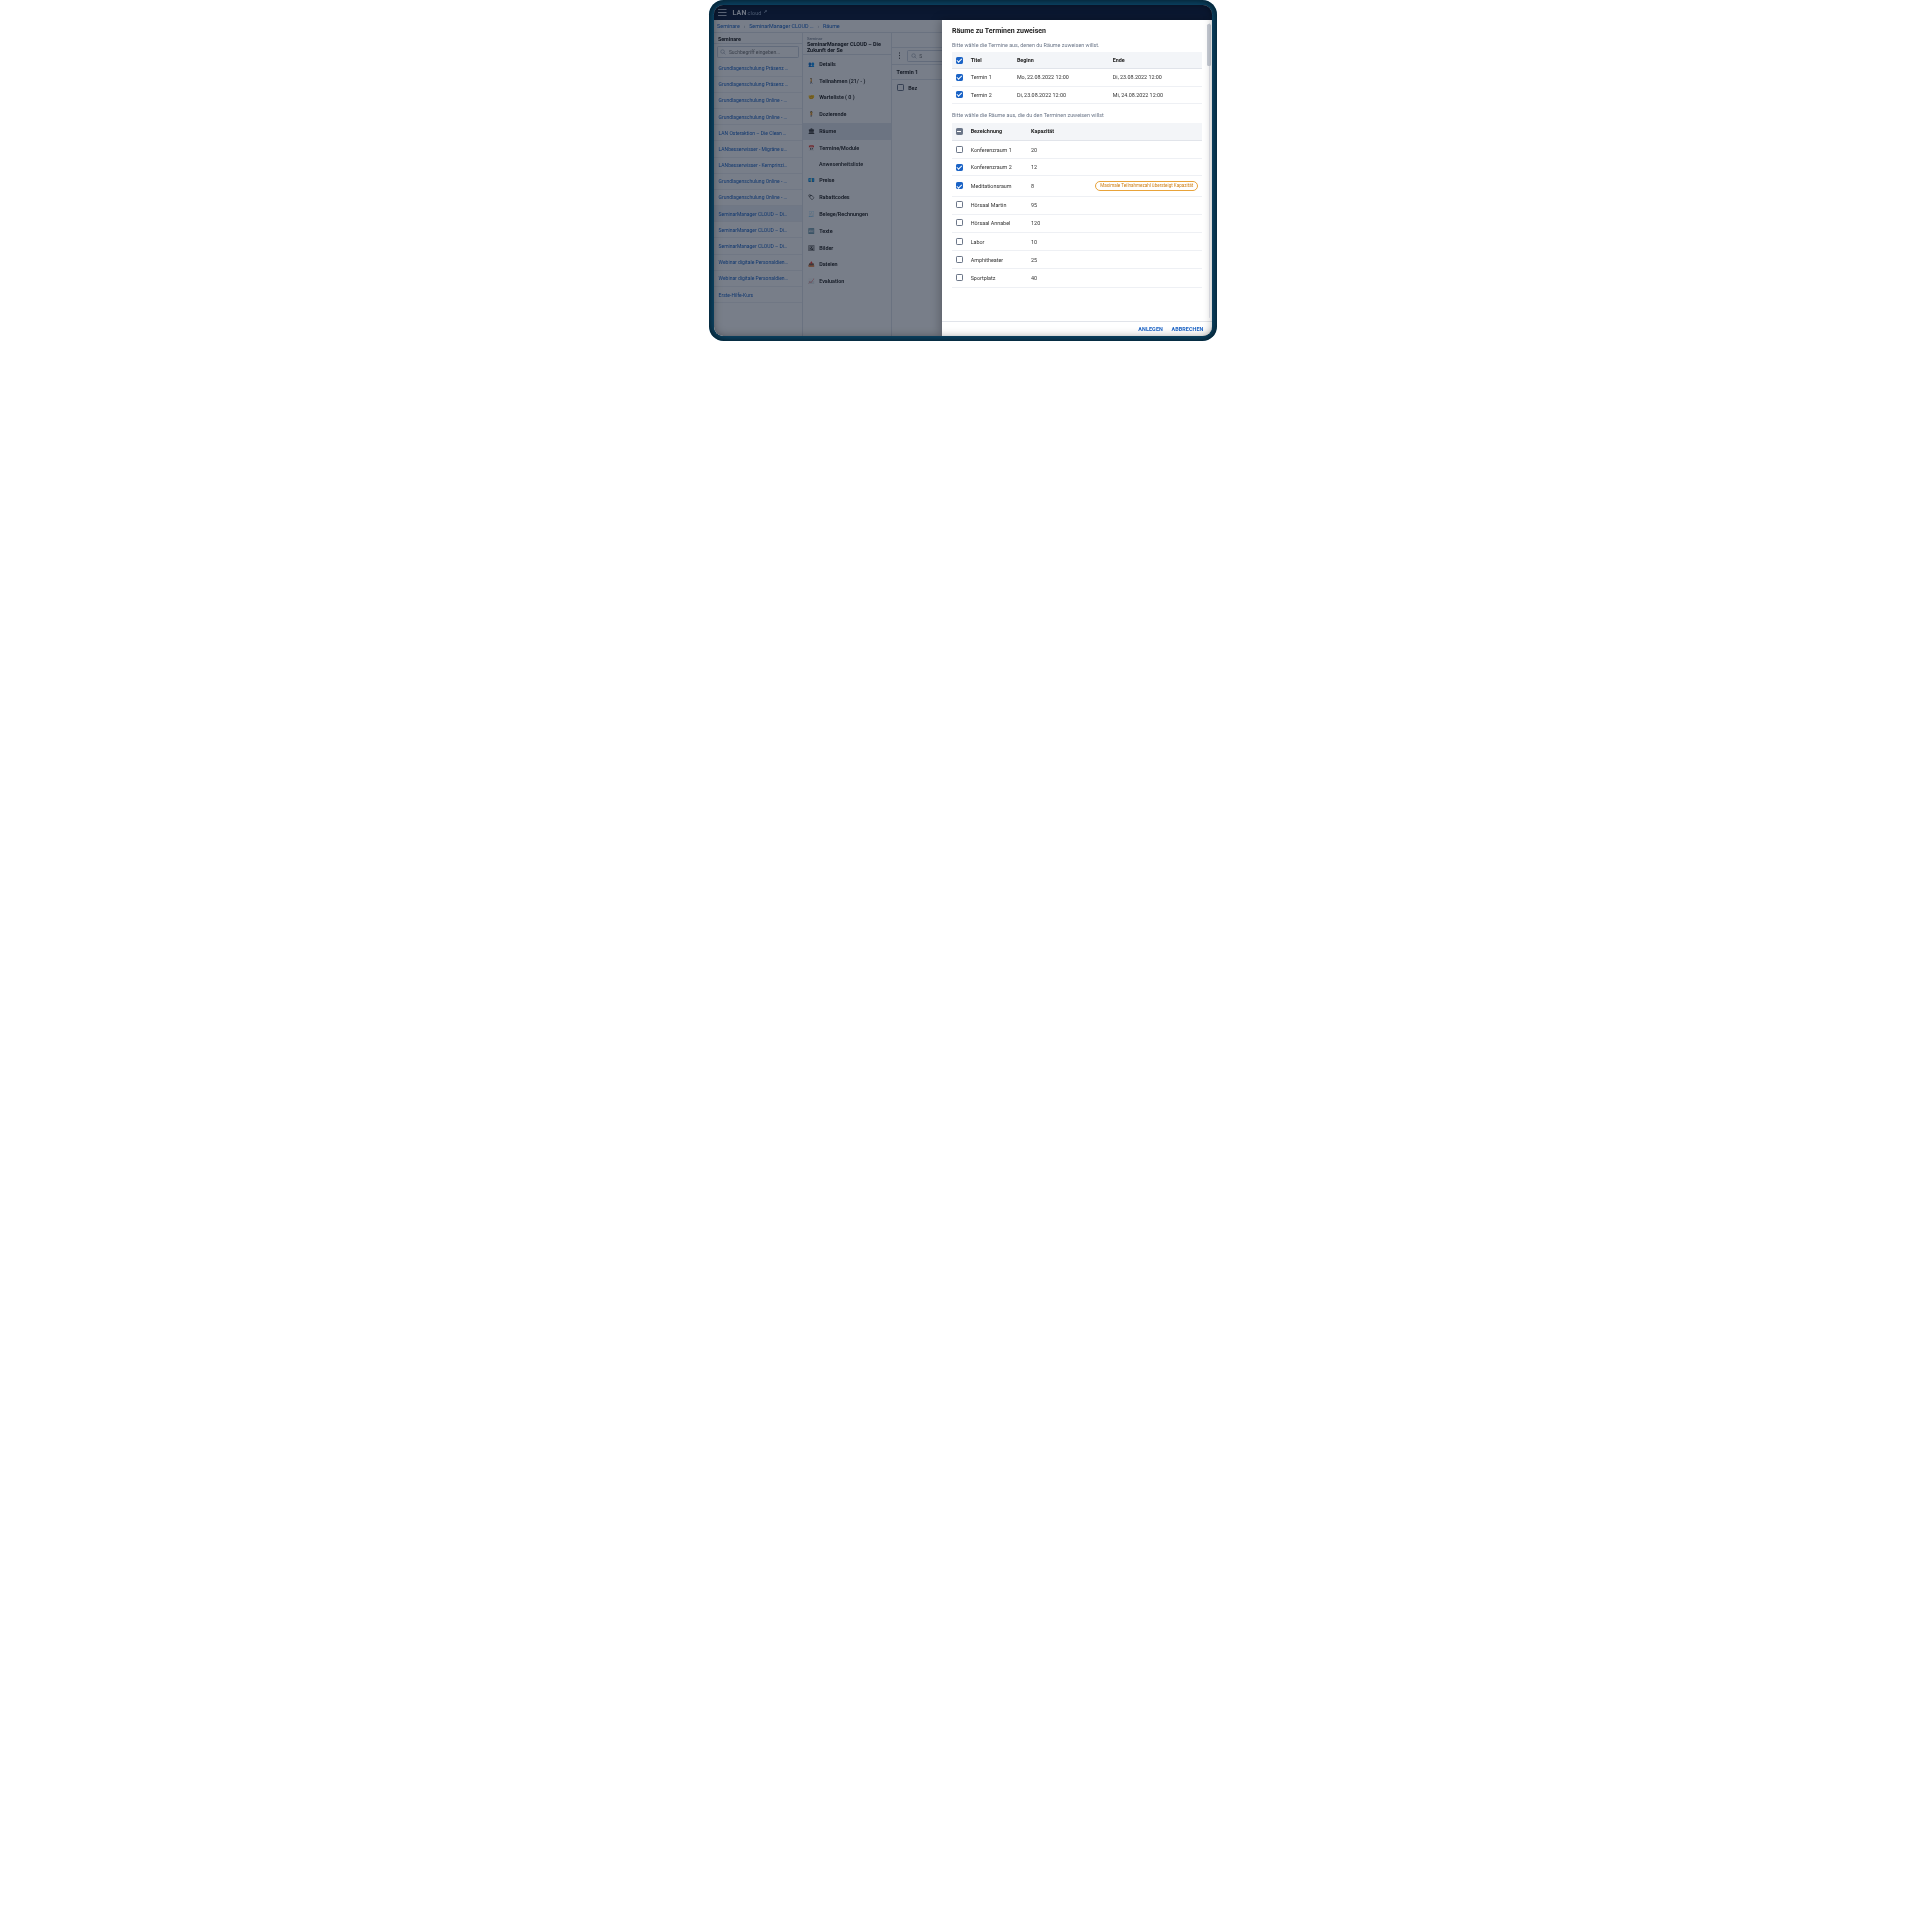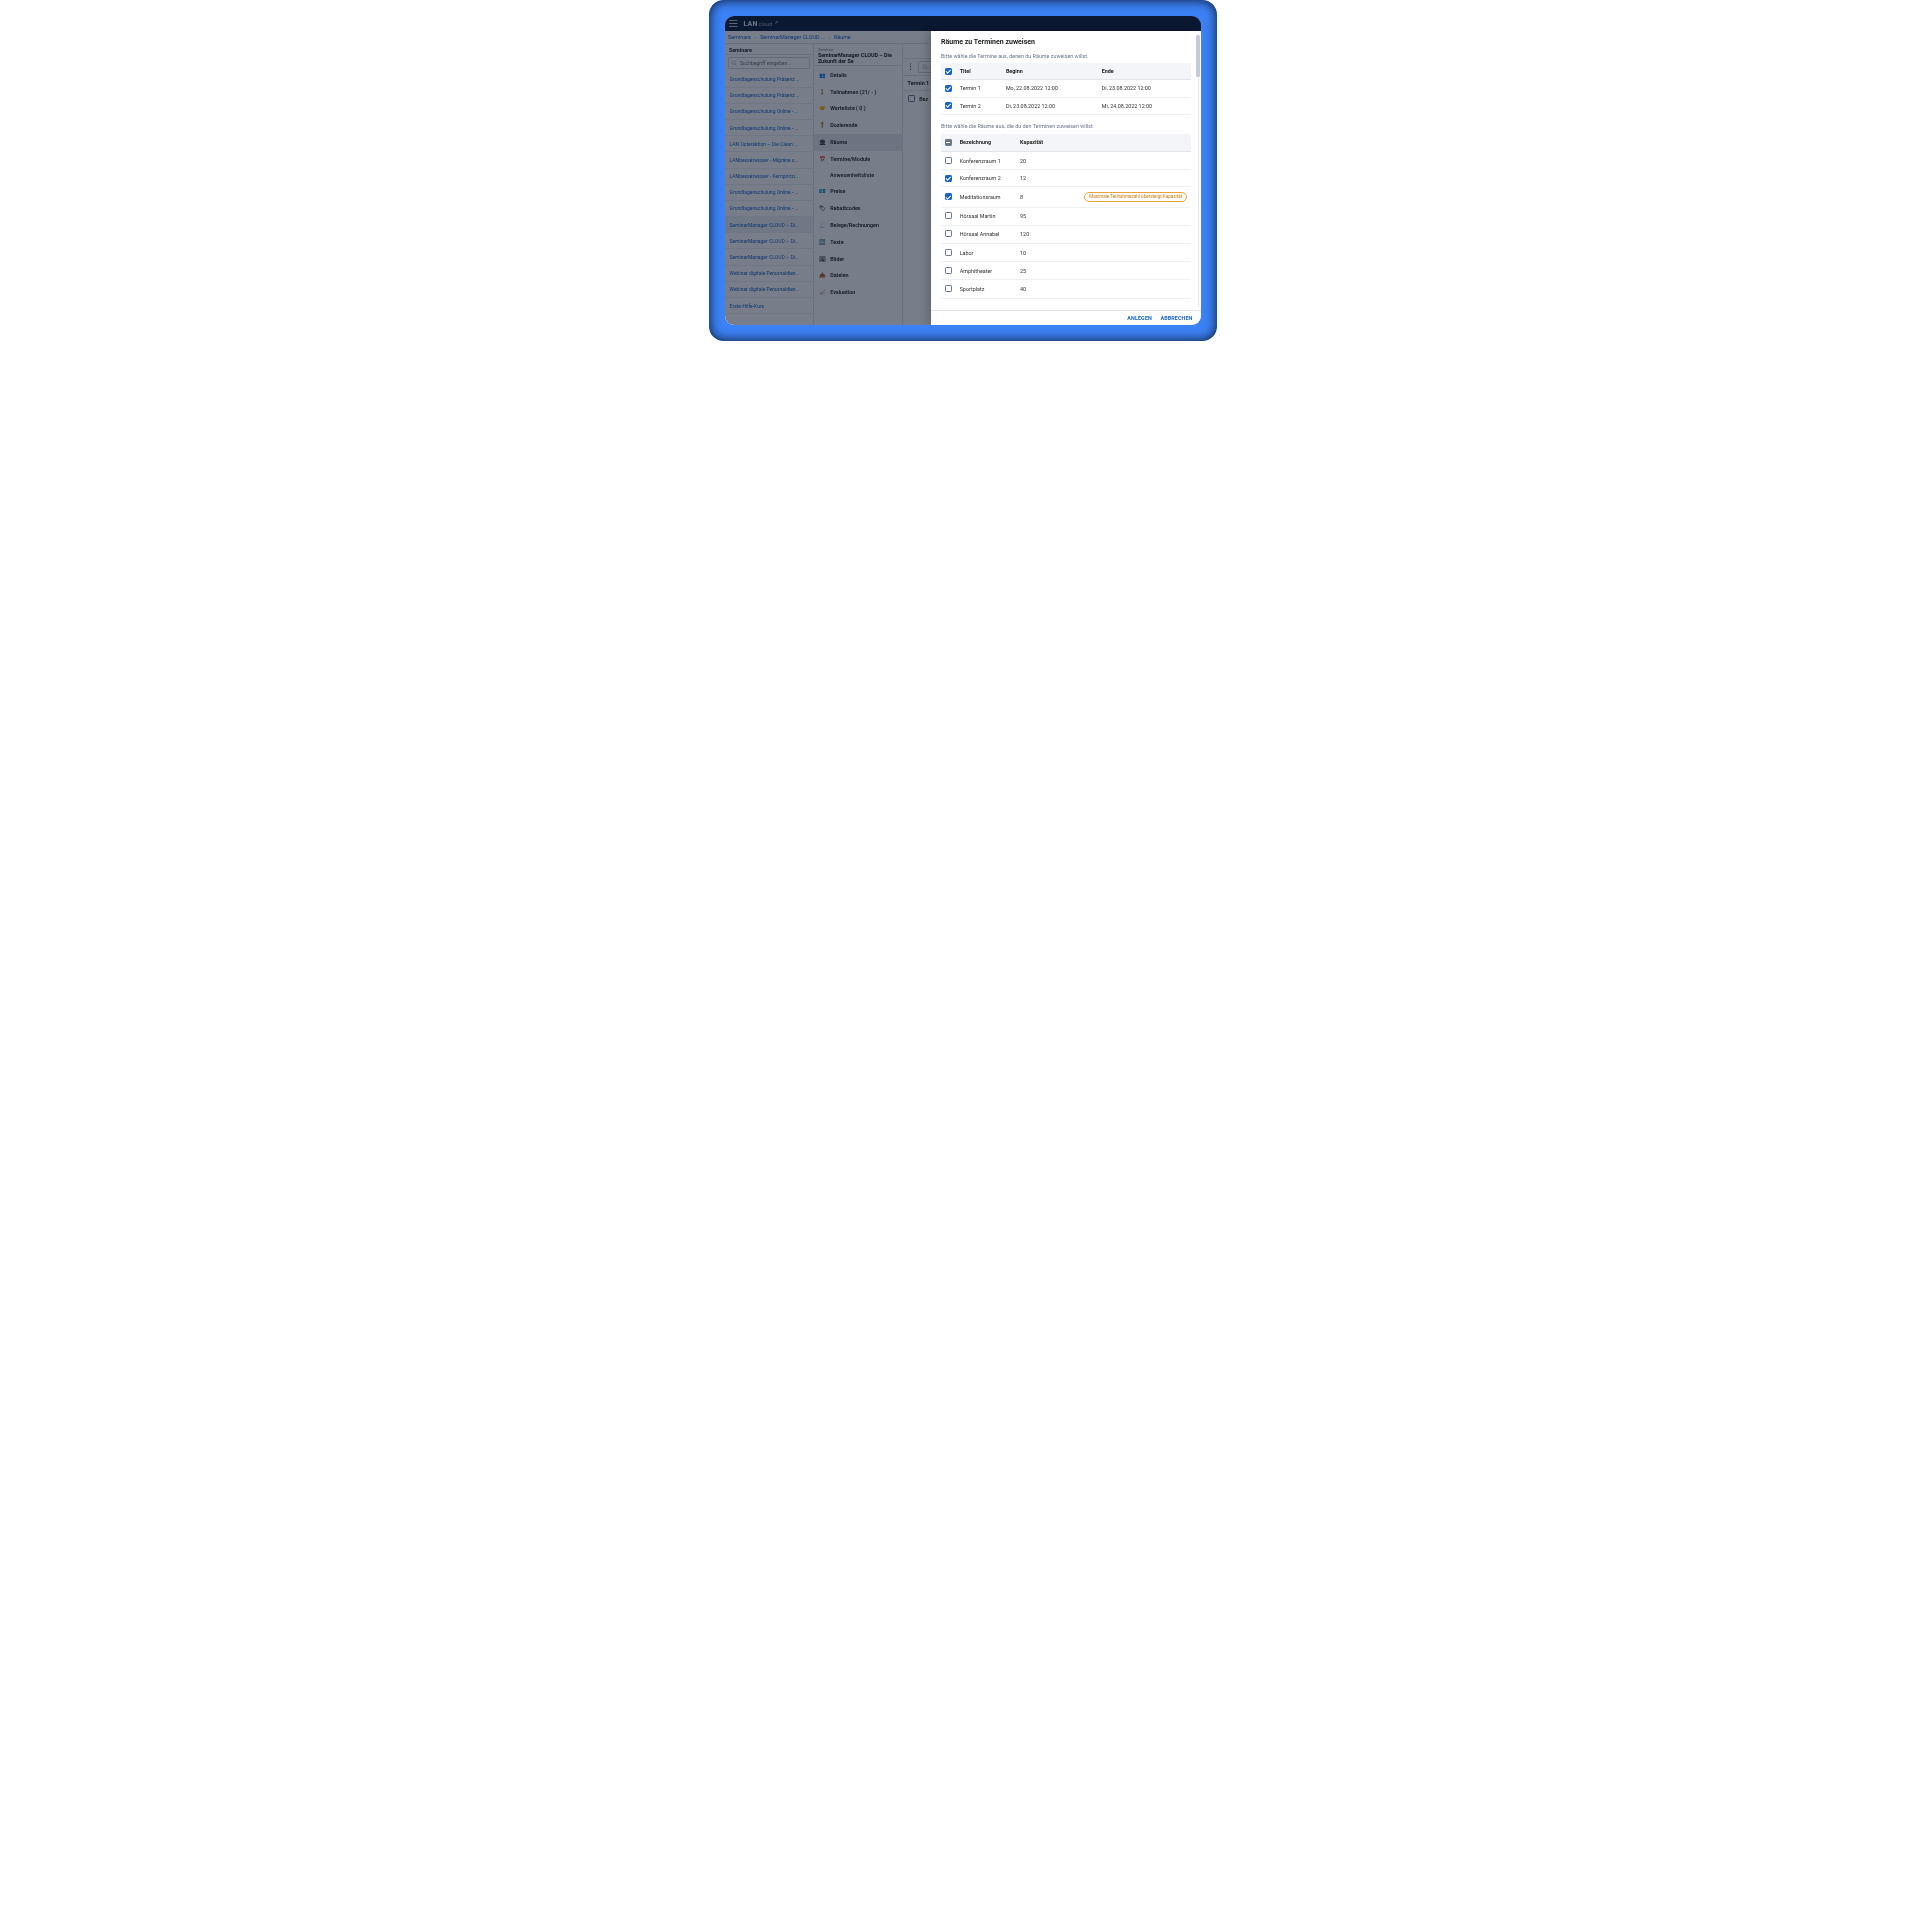--- a/index.html
+++ b/index.html
@@ -2,23 +2,23 @@
 <html style="font-size:6.2px"><head>
 <meta charset="utf-8">
 <style>
   * { box-sizing: border-box; margin: 0; padding: 0; font-family: -apple-system, BlinkMacSystemFont, "Segoe UI", Roboto, Arial, sans-serif; }
   body { background: #fff; }
 
   .frame {
     width: 508px;
     height: 341px;
     margin: 0 auto;
-    background: #3b82f6;
+    background: #0c4a6e;
     border-radius: 14.6px;
-    padding: 16px;
+    padding: 5px;
     position: relative;
     overflow: hidden;
   }
   .screen {
     width: 100%;
     height: 100%;
     background: #f5f6f8;
     border-radius: 9.2px;
     overflow: hidden;
     position: relative;

